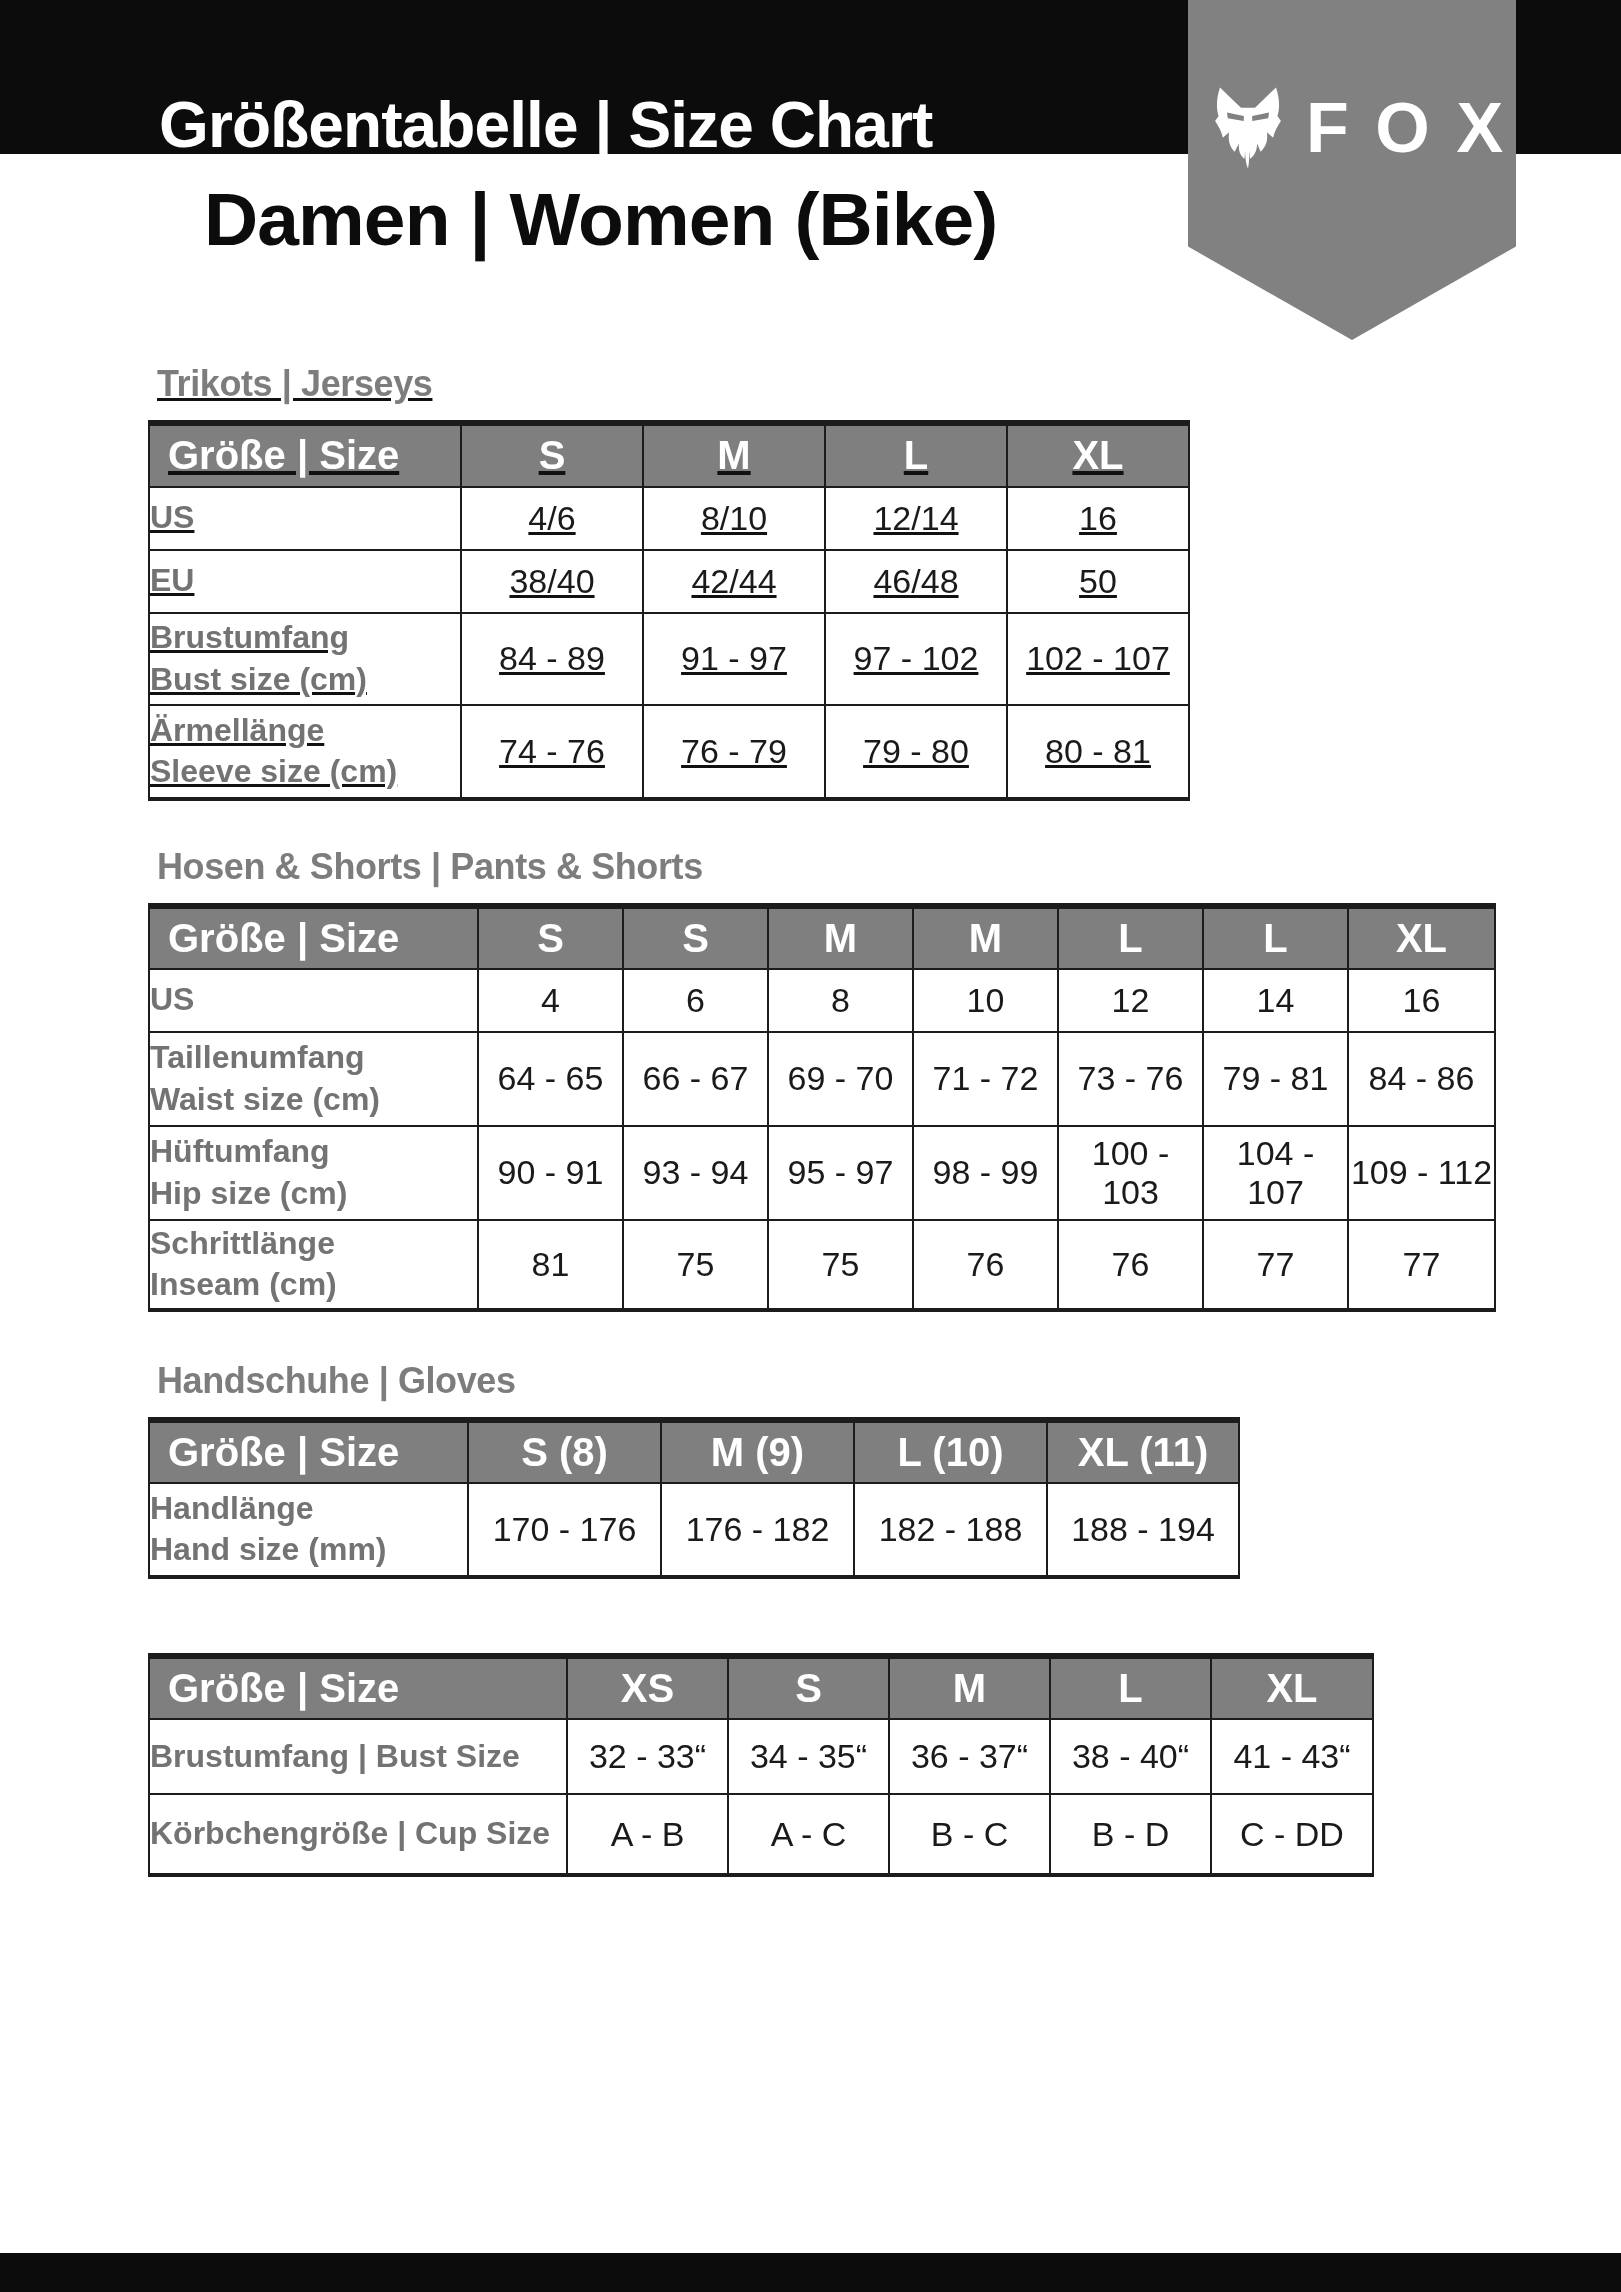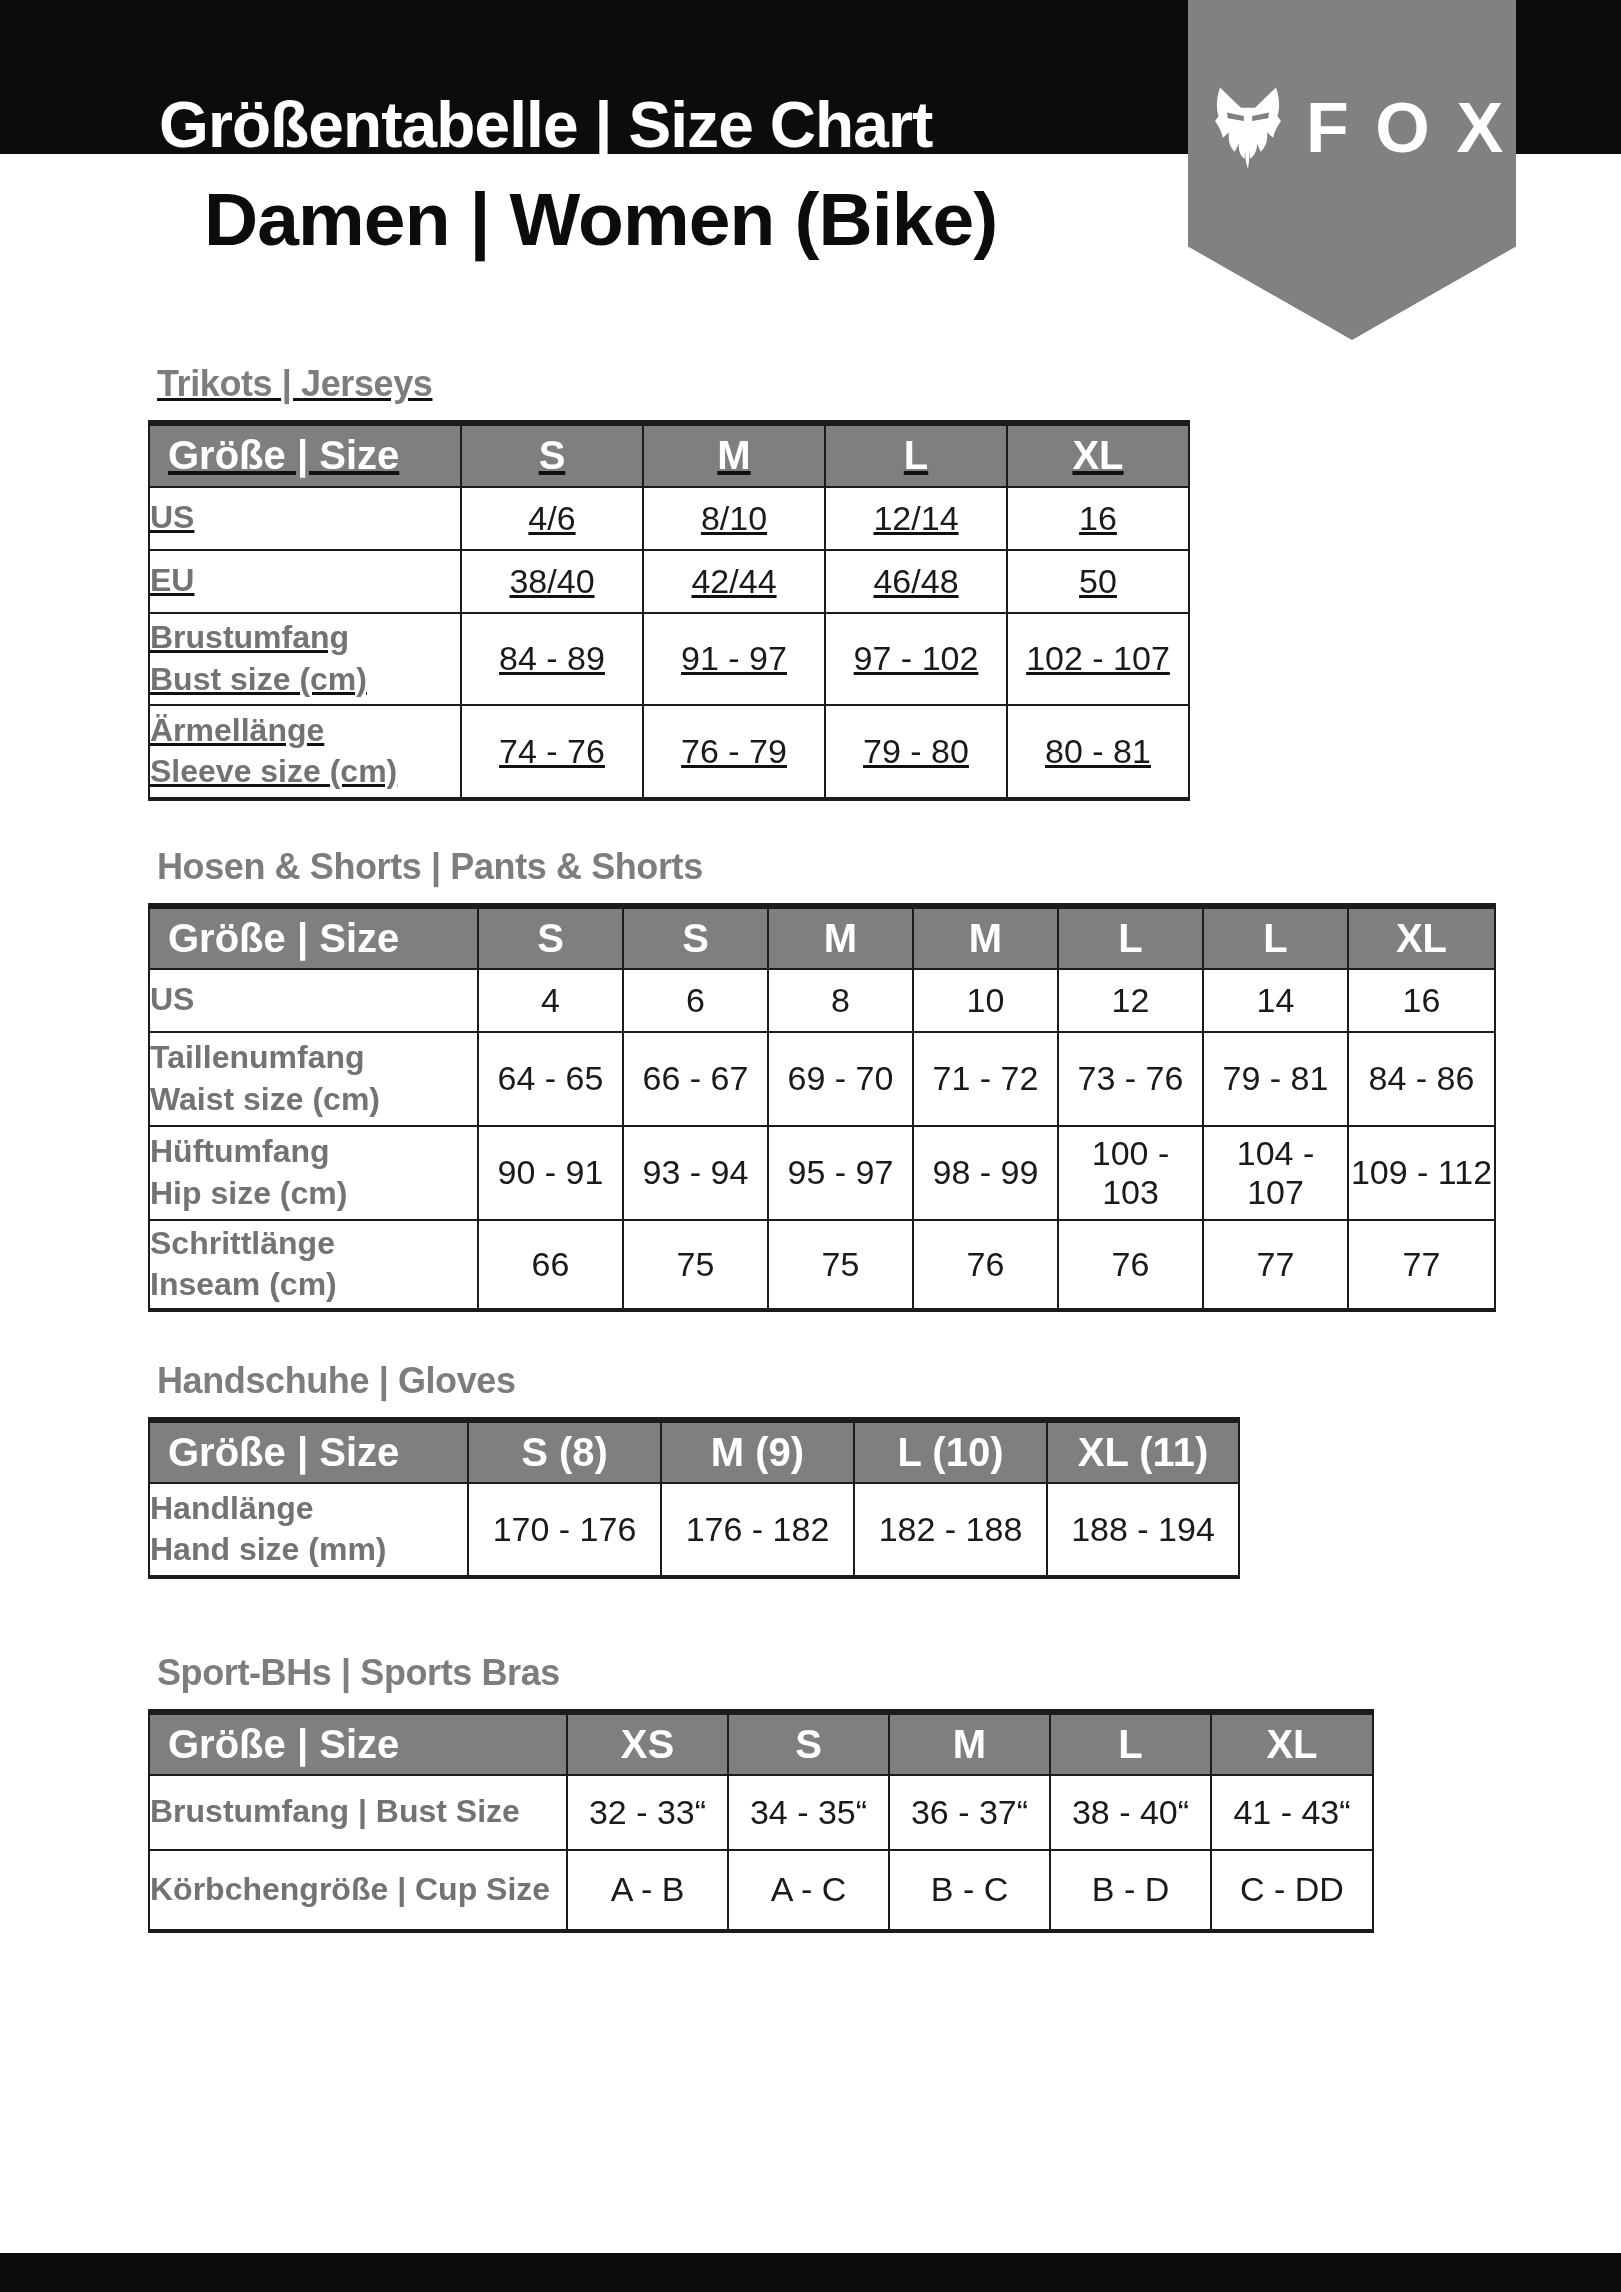--- a/index.html
+++ b/index.html
@@ -176,21 +176,21 @@
               <td class="value-cell">90 - 91</td>
               <td class="value-cell">93 - 94</td>
               <td class="value-cell">95 - 97</td>
               <td class="value-cell">98 - 99</td>
               <td class="value-cell">100 - 103</td>
               <td class="value-cell">104 - 107</td>
               <td class="value-cell">109 - 112</td>
             </tr>
             <tr style="height: 90px;">
               <td class="row-label">Schrittlänge<br>Inseam (cm)</td>
-              <td class="value-cell">66</td>
+              <td class="value-cell">81</td>
               <td class="value-cell">75</td>
               <td class="value-cell">75</td>
               <td class="value-cell">76</td>
               <td class="value-cell">76</td>
               <td class="value-cell">77</td>
               <td class="value-cell">77</td>
             </tr>
           </tbody>
         </table>
       </div>
@@ -218,21 +218,20 @@
               <td class="row-label">Handlänge<br>Hand size (mm)</td>
               <td class="value-cell">170 - 176</td>
               <td class="value-cell">176 - 182</td>
               <td class="value-cell">182 - 188</td>
               <td class="value-cell">188 - 194</td>
             </tr>
           </tbody>
         </table>
       </div>
       <div class="size-section" style="left: 148px; top: 1653px;">
-        <h2 class="section-title">Sport-BHs | Sports Bras</h2>
         <table class="size-table" style="width: 1225px;">
           <colgroup>
             <col style="width: 418px;">
             <col style="width: 161px;">
             <col style="width: 161px;">
             <col style="width: 161px;">
             <col style="width: 161px;">
             <col style="width: 162px;">
           </colgroup>
           <thead>

